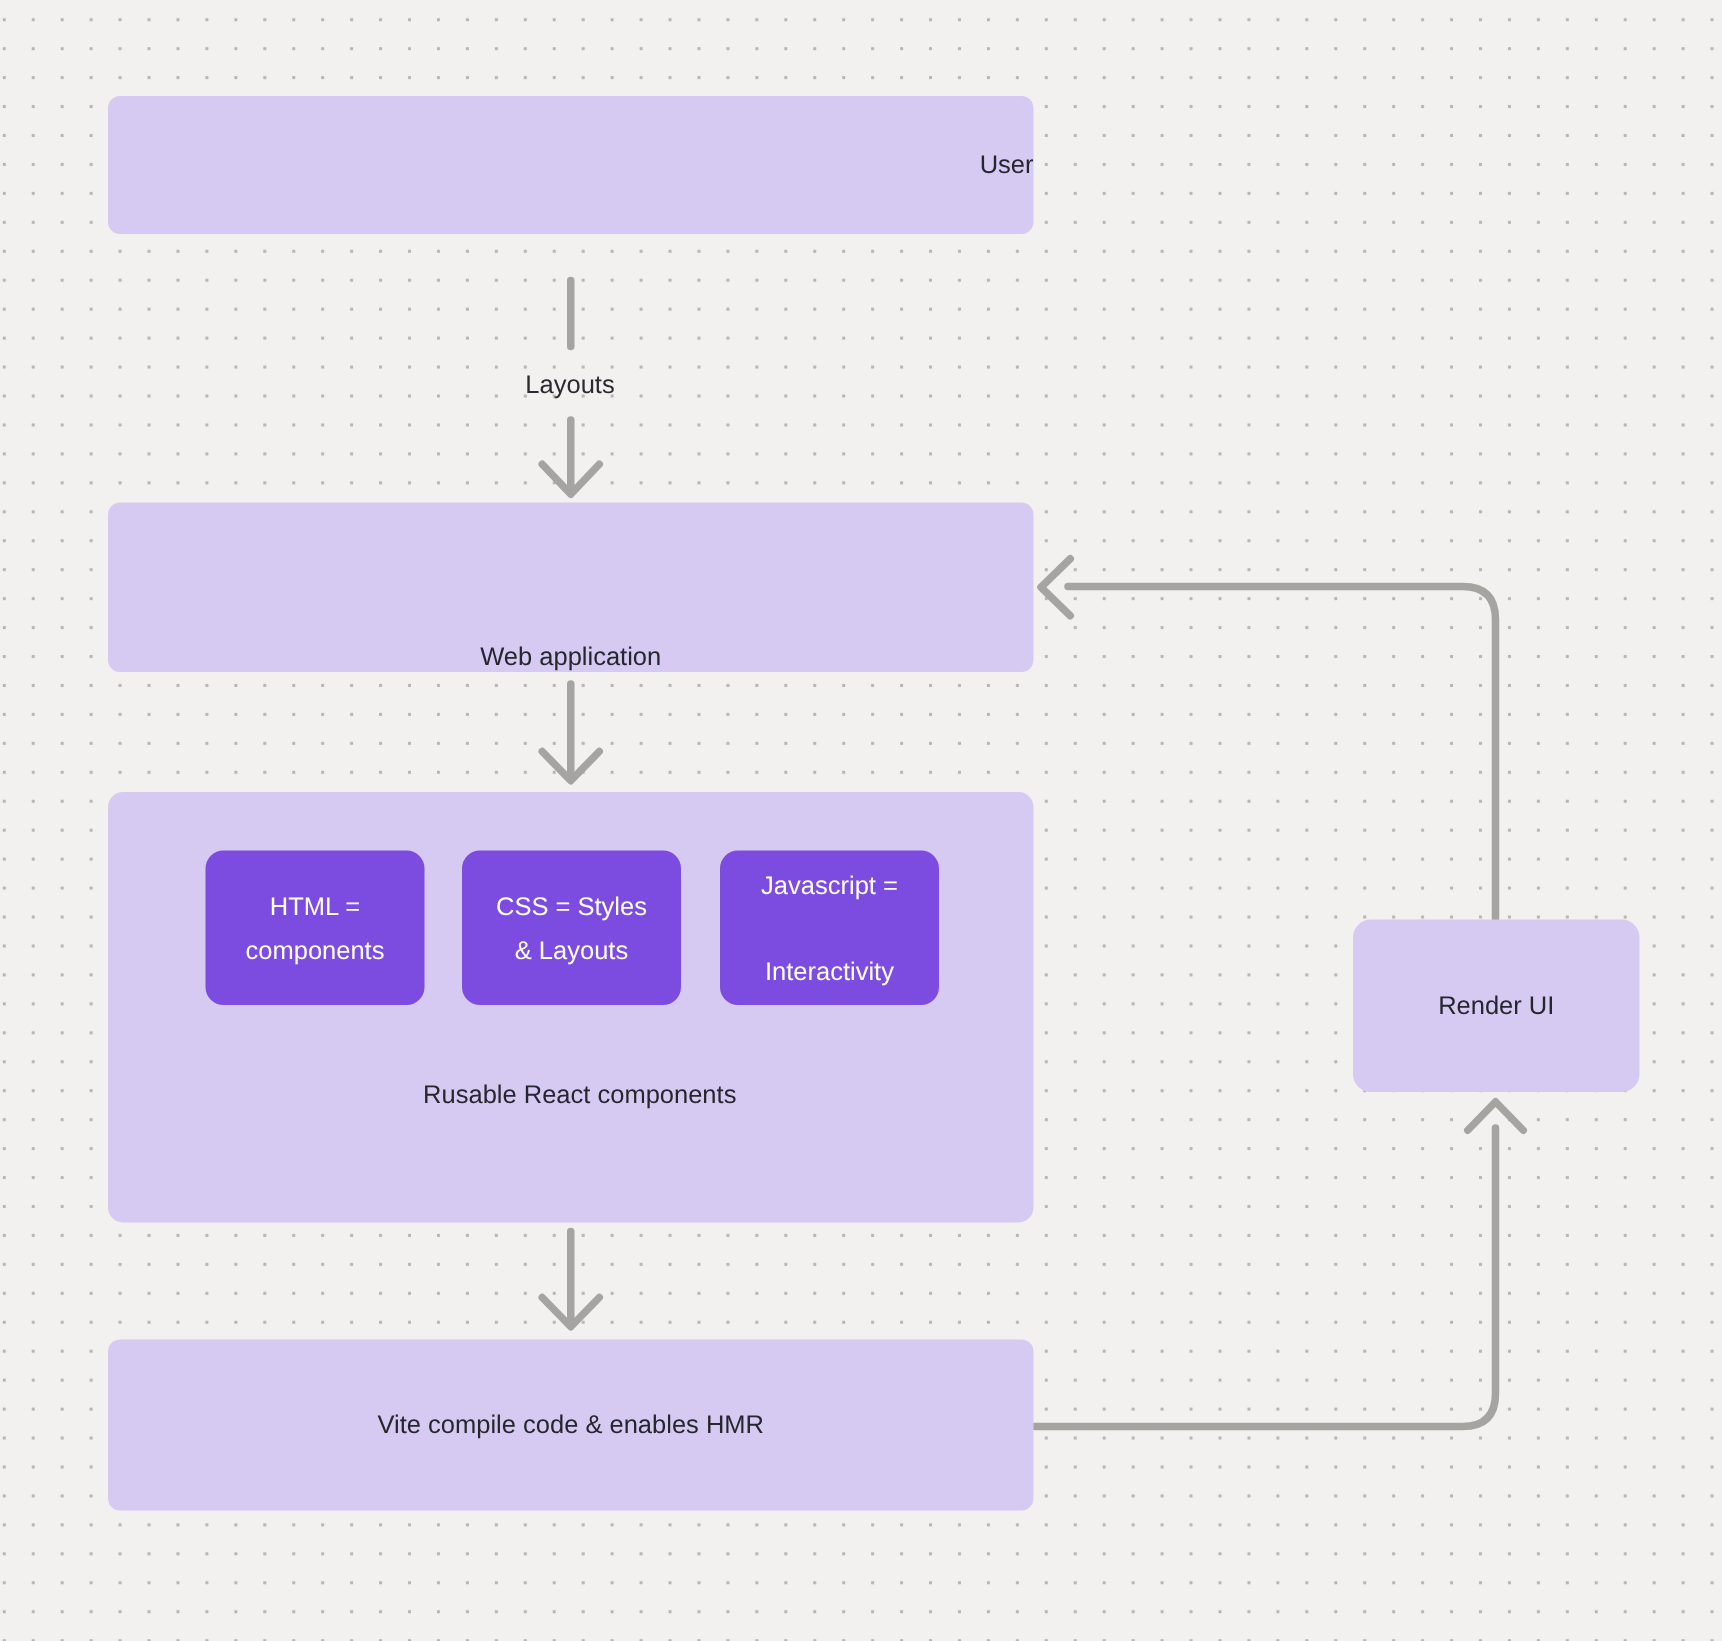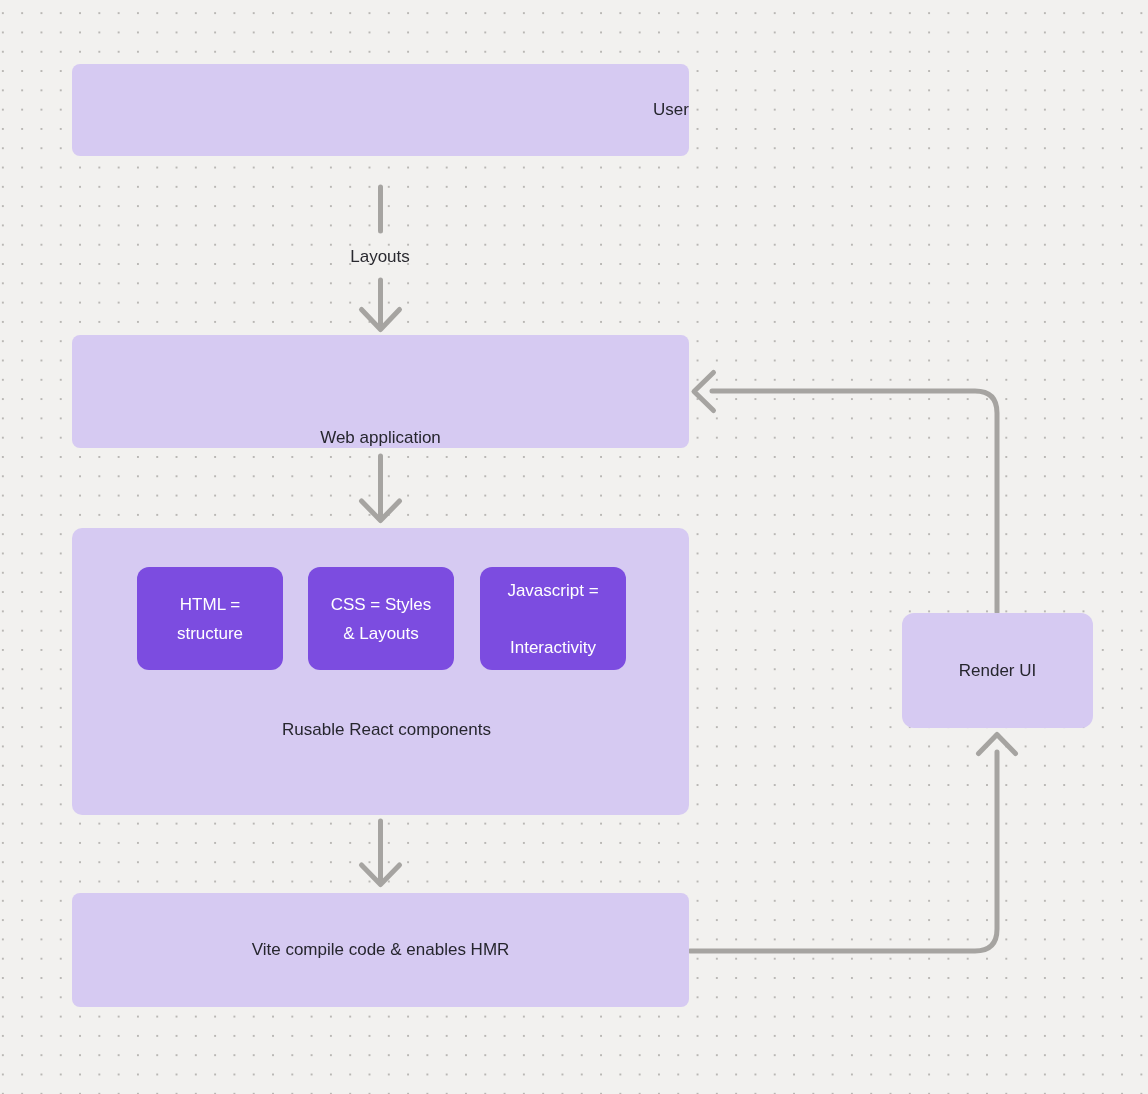--- a/index.html
+++ b/index.html
@@ -122,21 +122,21 @@
     <span>User</span>
   </div>
 
   <div class="node node-webapp">
     <span>Web application</span>
   </div>
 
   <div class="node node-group">
     <div class="chip chip-1">
       <span>HTML =</span>
-      <span>structure</span>
+      <span>components</span>
     </div>
     <div class="chip chip-2">
       <span>CSS = Styles</span>
       <span>&amp; Layouts</span>
     </div>
     <div class="chip chip-3">
       <span>Javascript =</span>
       <span>Interactivity</span>
     </div>
     <div class="group-caption">Rusable React components</div>

